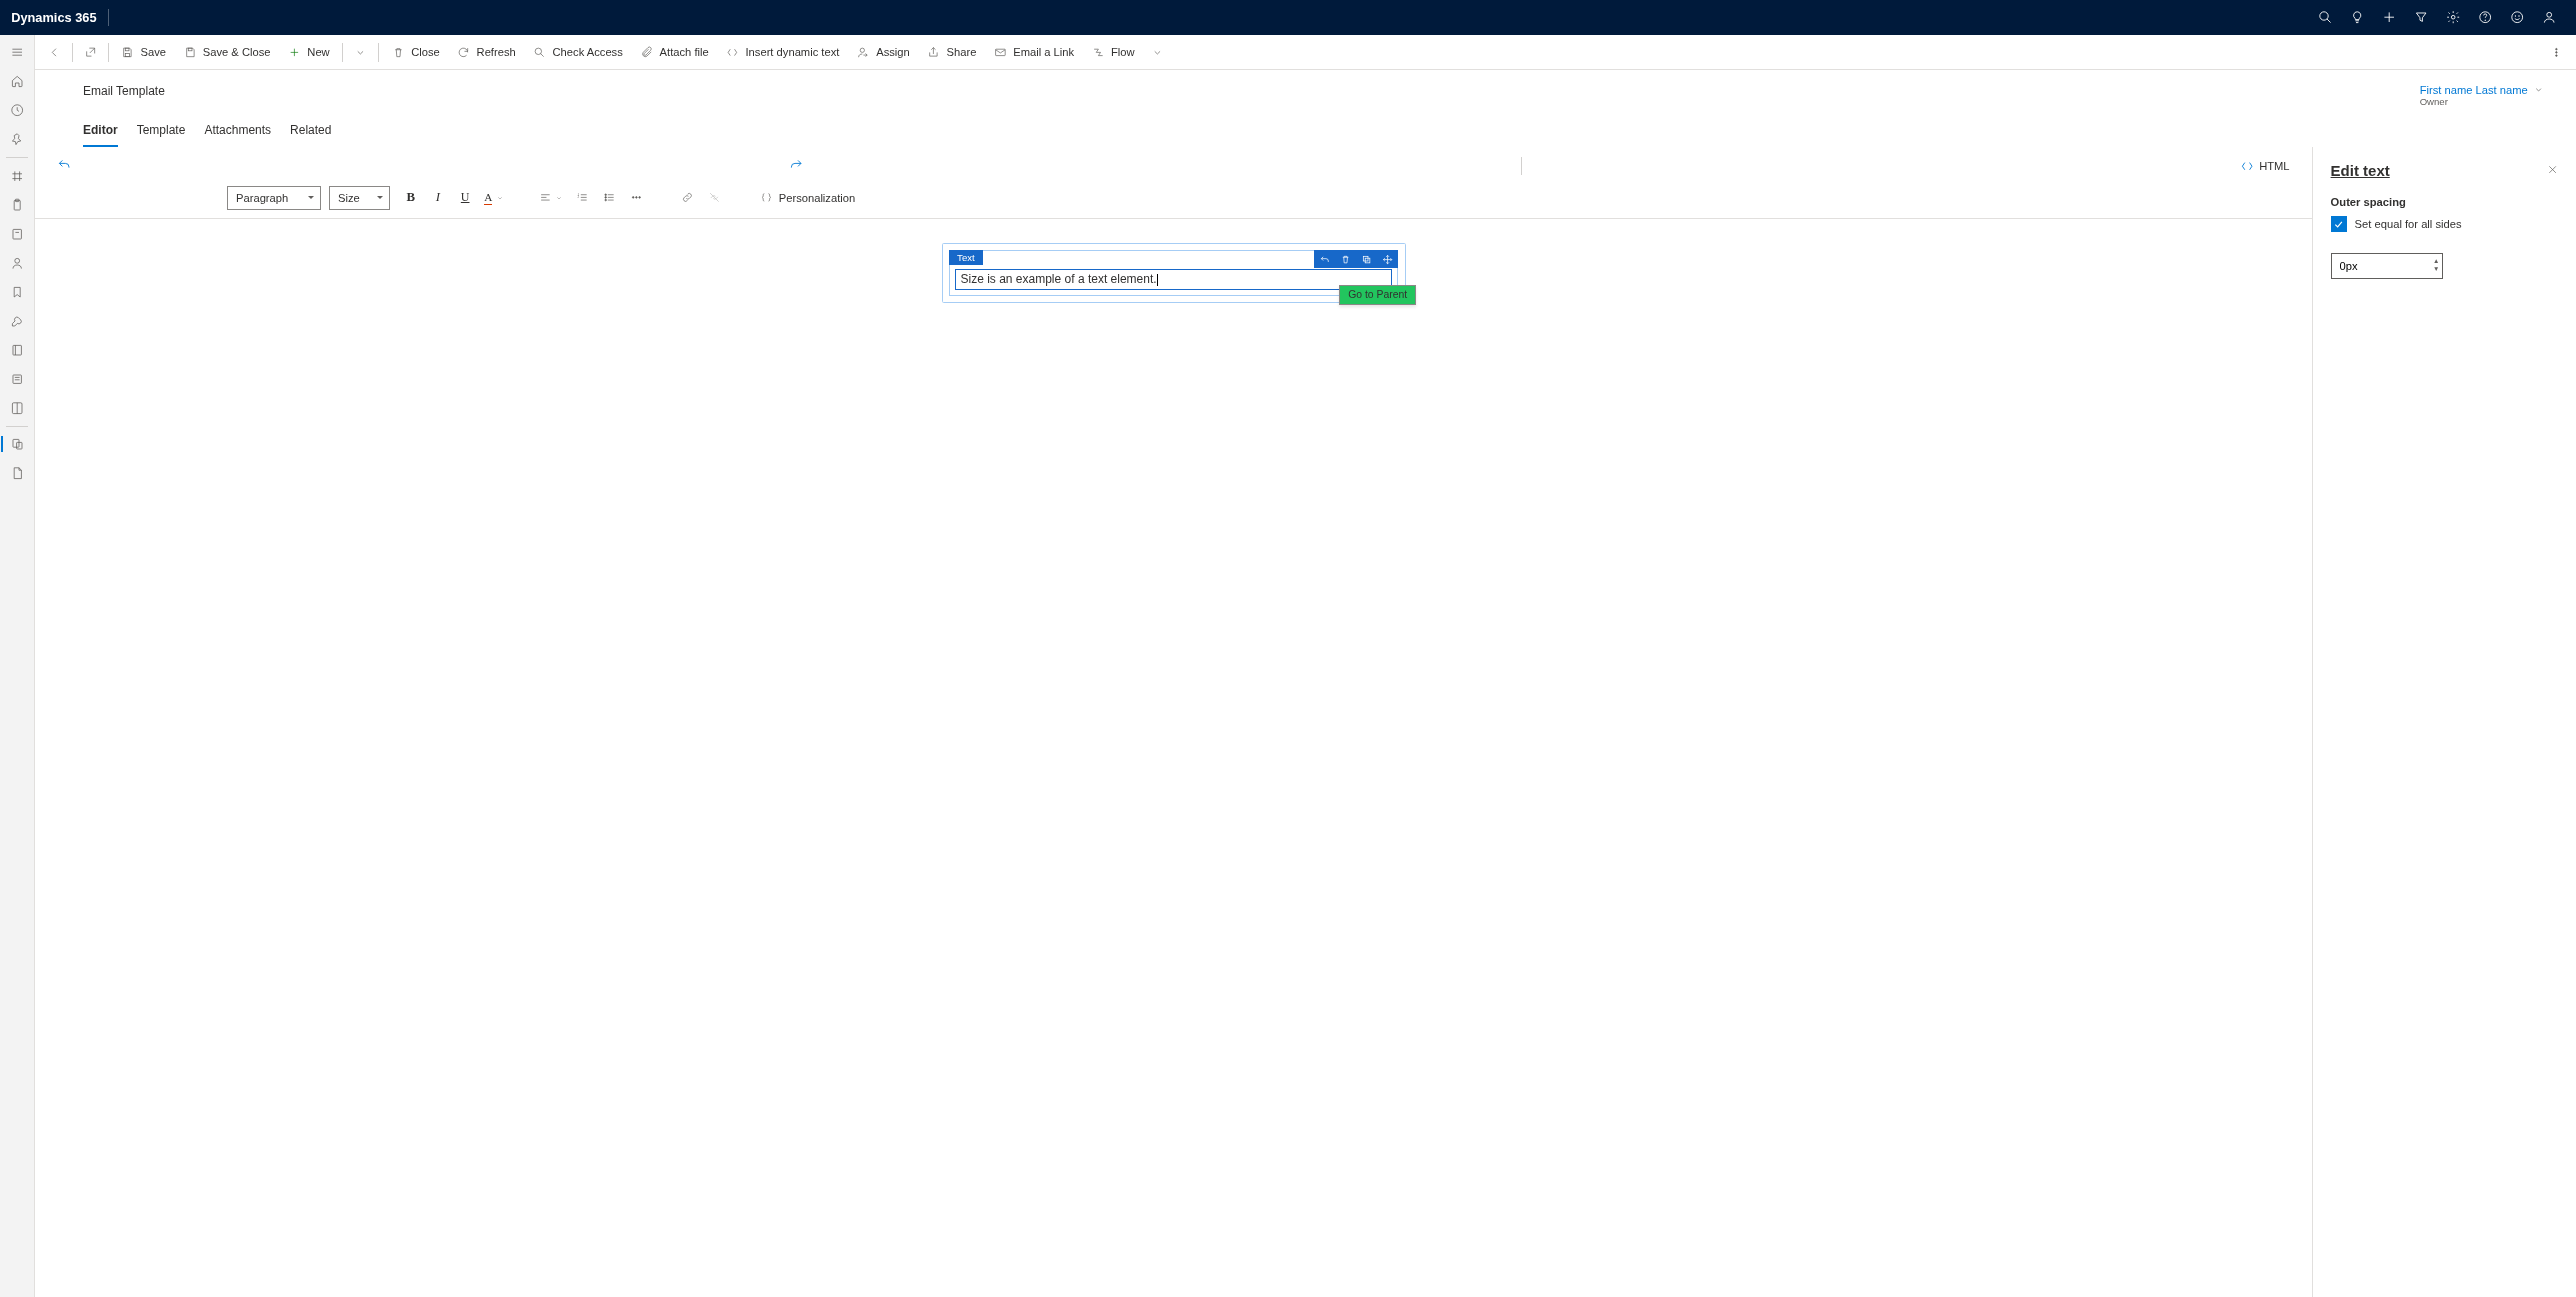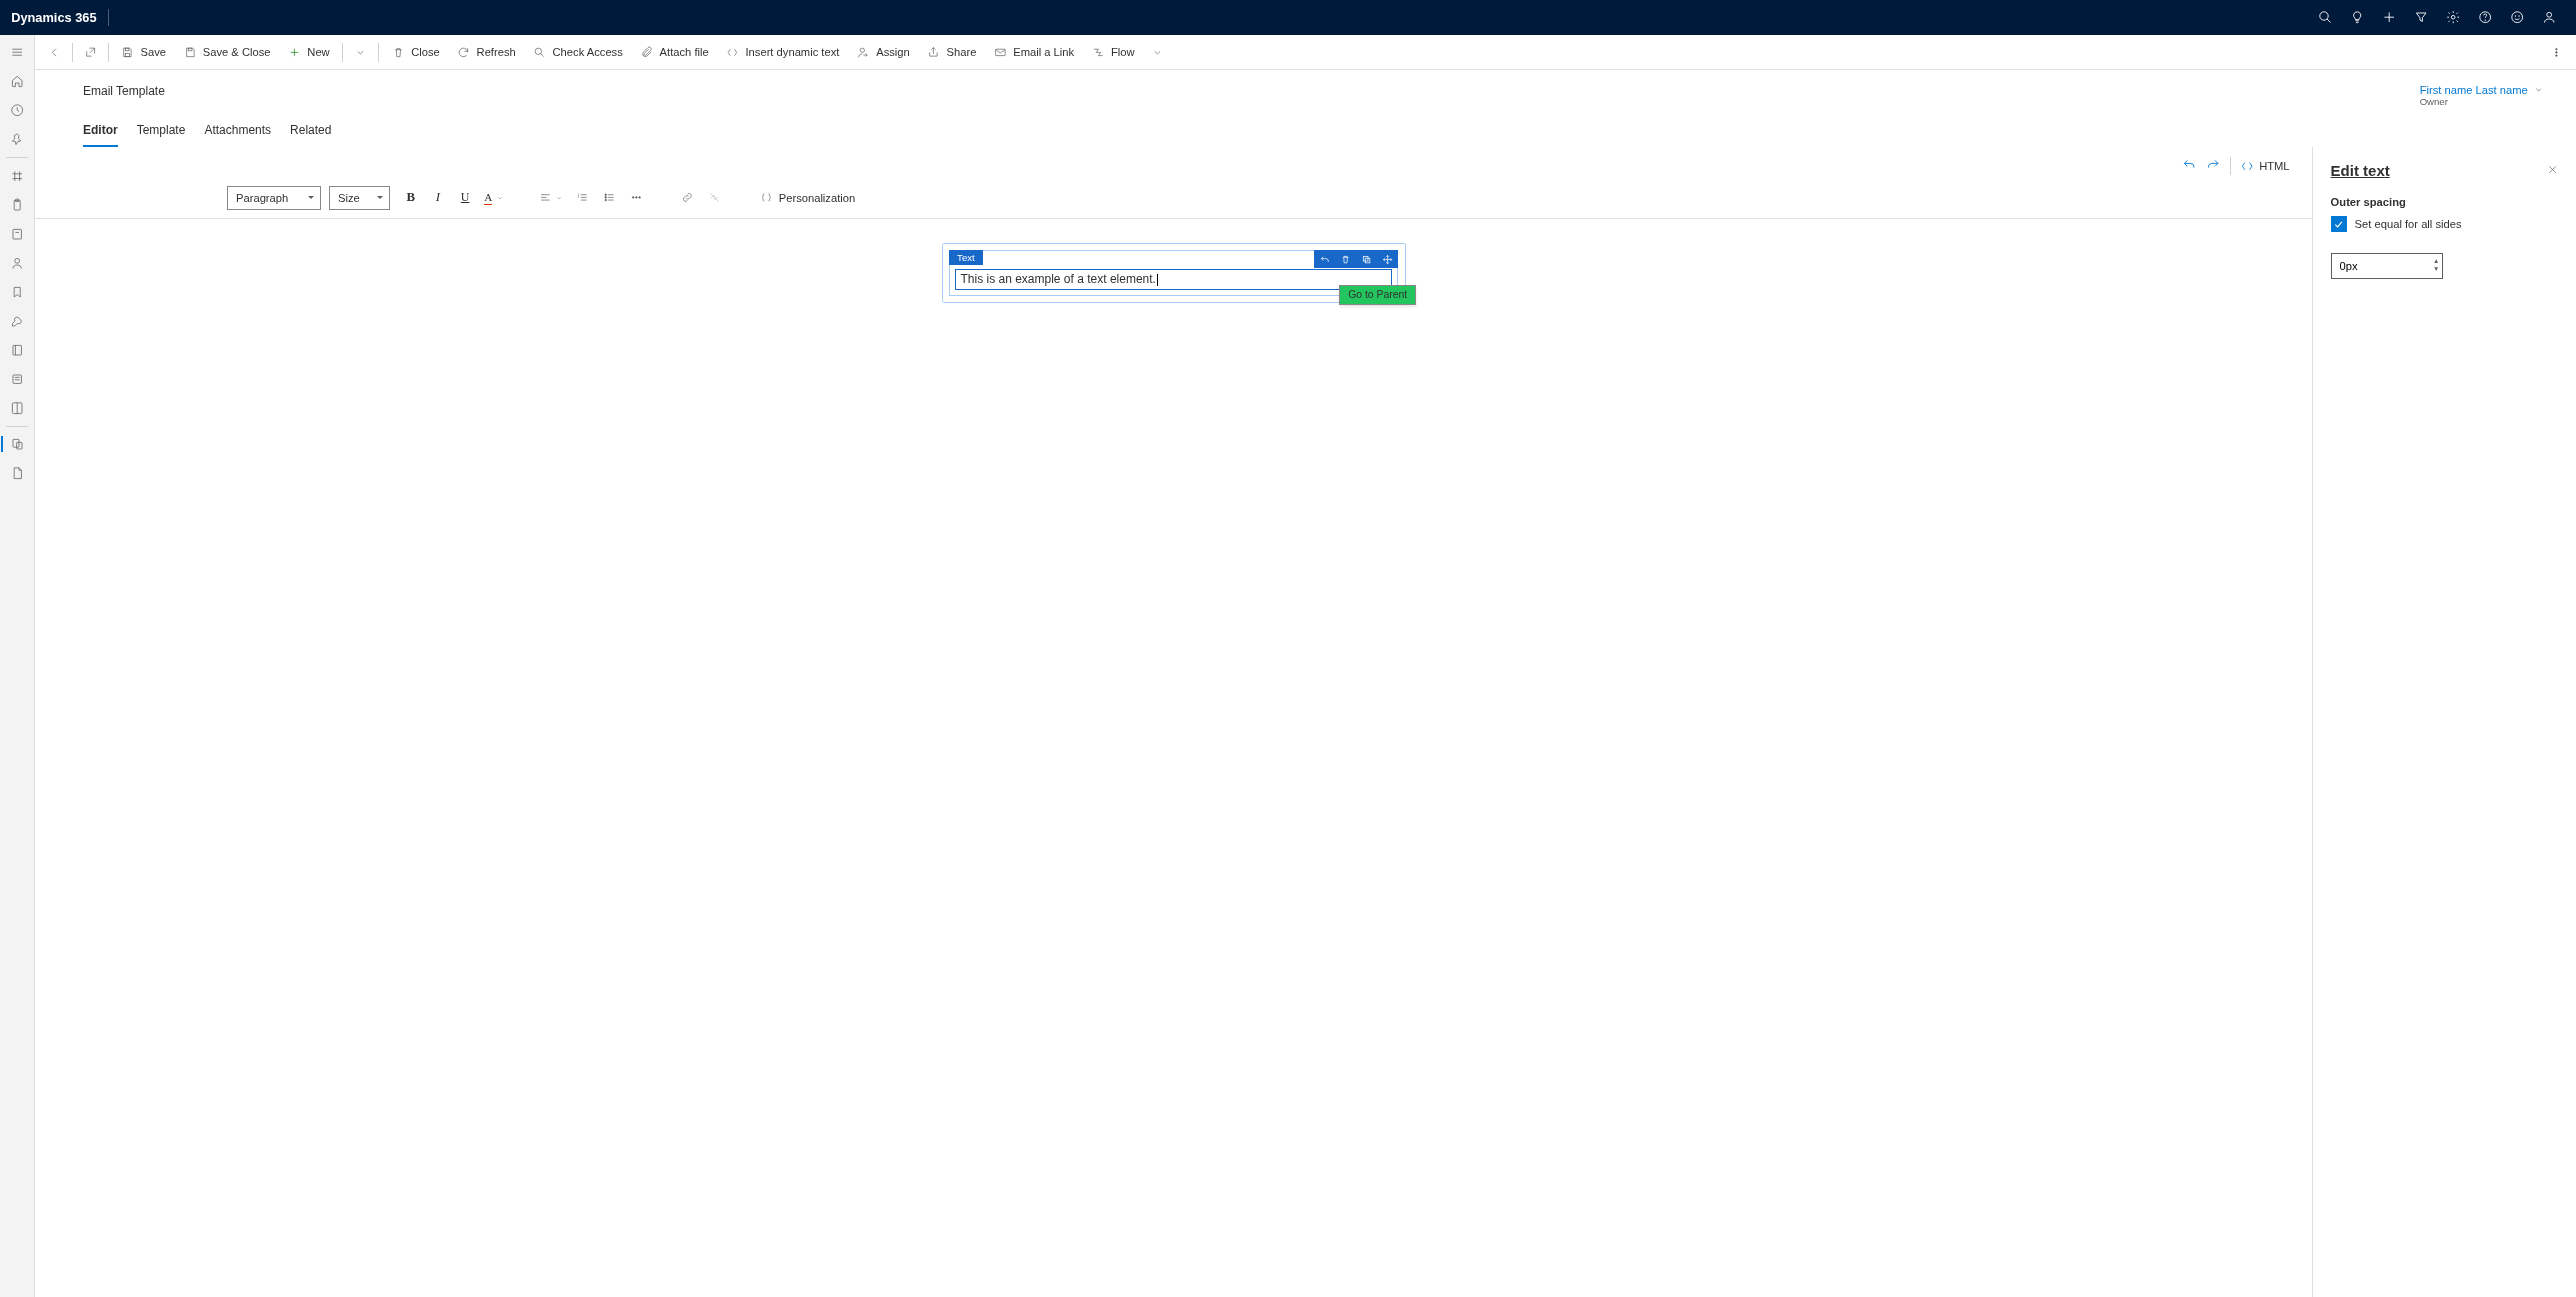--- a/index.html
+++ b/index.html
@@ -41,21 +41,21 @@
   .owner-chevron svg { width: 11.2px; height: 11.2px; stroke: #605e5c; fill: none; stroke-width: 1.5; }
   
   
   .tabs { display: flex; gap: 19px; padding: 16px 22.4px 0 48px; border-bottom: none; }
   .tab { padding-bottom: 8px; cursor: pointer; font-size: 12px; }
   .tab.active { font-weight: 600; border-bottom: 2.4px solid #0078d4; }
   
   
   .editor-area { flex: 1; display: flex; min-height: 0; }
   .editor-main { flex: 1; display: flex; flex-direction: column; min-width: 0; }
-  .editor-actions { display: flex; justify-content: flex-end; align-items: center; padding: 9.6px 22.4px 6.4px; gap: 9.6px; }
+  .editor-actions { display: flex; justify-content: space-between; align-items: center; padding: 9.6px 22.4px 6.4px; gap: 9.6px; }
   .editor-actions .ico { cursor: pointer; }
   .editor-actions svg { width: 14.4px; height: 14.4px; stroke: #0078d4; fill: none; stroke-width: 1.5; }
   .editor-actions .sep { width: 0.8px; height: 17.6px; background: #d2d0ce; }
   .html-btn { display: flex; align-items: center; gap: 4.8px; color: #323130; cursor: pointer; }
   
   .format-bar { display: flex; padding: 4.8px 22.4px 8px 192px; gap: 8px; border-bottom: 0.8px solid #e1dfdd; }
   .format-select { height: 24px; border: 0.8px solid #8a8886; background: #fff; padding: 0 19px 0 8px; font-size: 11.2px; position: relative; display: flex; align-items: center; min-width: 80px; cursor: pointer; }
   .format-select::after { content: ""; position: absolute; right: 6.4px; top: 9.6px; border: 3.2px solid transparent; border-top-color: #605e5c; }
   .format-group { display: flex; align-items: center; gap: 1.6px; }
   .fbtn { width: 25.6px; height: 24px; display: flex; align-items: center; justify-content: center; cursor: pointer; border-radius: 1.6px; font-family: "Times New Roman", serif; }
@@ -500,21 +500,21 @@
                       <rect x="9" y="9" width="10" height="10"></rect>
                     </svg>
                   </div>
                 <div class="tb">
                     <svg viewBox="0 0 24 24">
                       <path d="M12 3v18M3 12h18M12 3l-3 3M12 3l3 3M12 21l-3-3M12 21l3-3M3 12l3-3M3 12l3 3M21 12l-3-3M21 12l-3 3"></path>
                     </svg>
                   </div>
               </div>
               <div class="text-box">
-                <span>This is an example of a text element.</span><span class="cursor-bar"></span>
+                <span>Size is an example of a text element.</span><span class="cursor-bar"></span>
               </div>
               <div class="tooltip">Go to Parent</div>
             </div>
           </div>
         </div>
       </div>
 
       <div class="rightpanel">
         <div class="rp-header">
           <div class="rp-title">Edit text</div>

